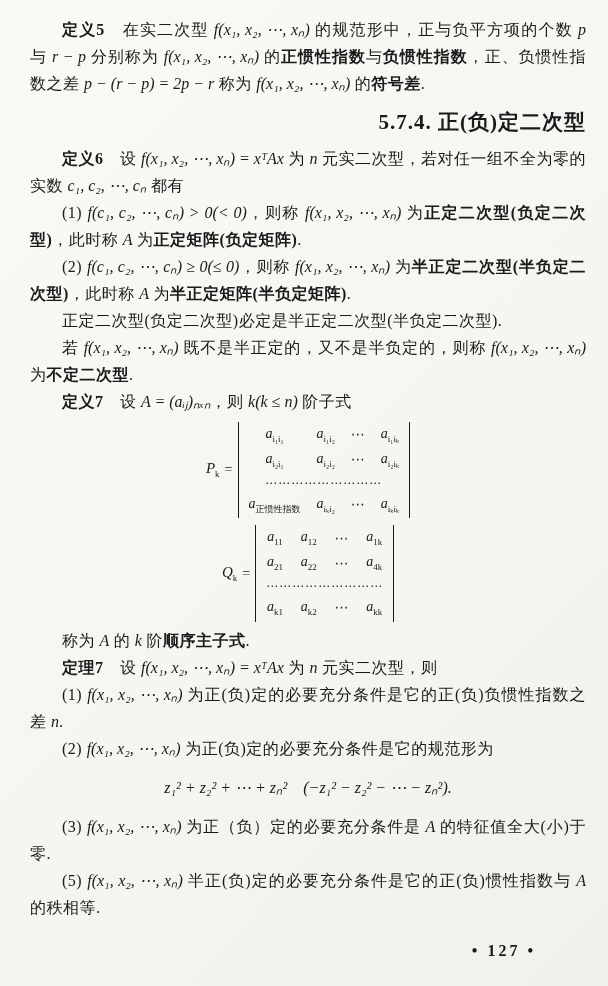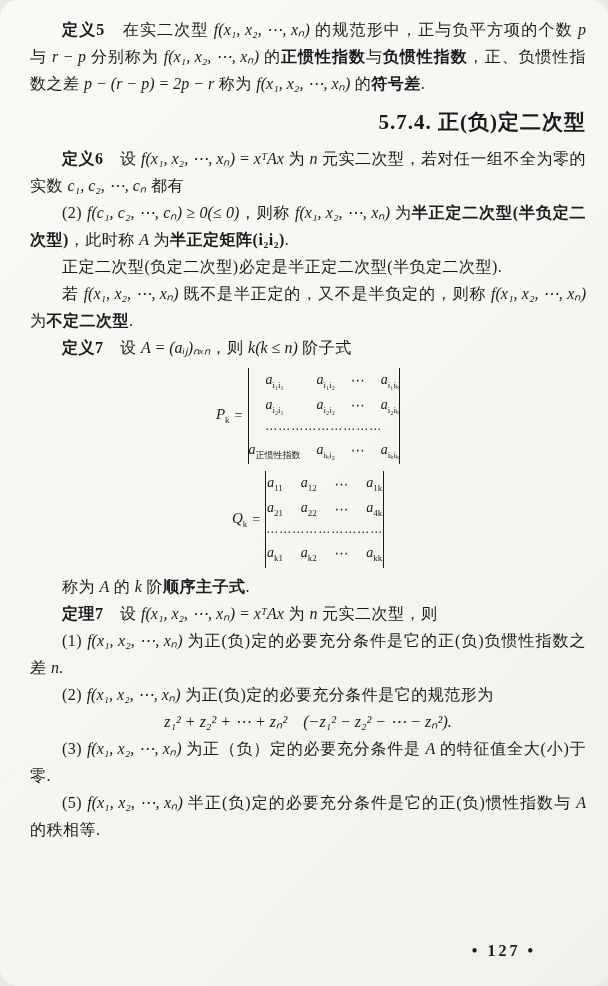--- a/index.html
+++ b/index.html
@@ -5,48 +5,47 @@
   html,body{margin:0;padding:0;}
   body{
     width:608px;height:986px;overflow:hidden;
     background:#eceae5;
     font-family:"Liberation Serif", serif;
   }
   .page{
     position:relative;width:608px;height:986px;box-sizing:border-box;
     background:linear-gradient(135deg,#faf9f6 0%,#f6f5f1 55%,#f2f0ea 100%);
     color:#1a1a1a;
-    border-radius:18px;
   }
   .content{padding:16px 22px 0 30px;}
   p.para{
     margin:0;text-indent:2em;text-align:justify;
     font-size:16px;line-height:27px;
     letter-spacing:0.5px;
   }
   h2{
     font-size:21px;line-height:34px;font-weight:bold;
     margin:8px 0 6px 0;letter-spacing:1px;text-align:right;
   }
   .b{font-weight:bold;}
   .m{font-style:italic;font-family:"Liberation Serif",serif;letter-spacing:0;}
   sub{font-size:9px;line-height:1;}
   .formula{
-    text-align:center;font-size:16px;line-height:27px;margin:0;
+    text-align:center;font-size:16px;line-height:27px;margin:12px;
   }
   .det-wrap{
     display:flex;justify-content:center;align-items:center;
     margin:7px 0 5px 0;font-size:14px;line-height:1;
   }
   .det-label{font-size:15px;}
   .eq{margin:0 5px;}
   .det{
     display:inline-block;
     border-left:1.6px solid #1a1a1a;border-right:1.6px solid #1a1a1a;
-    padding:5px 0;
+    padding:5px 10px;
   }
   .det-body{
     display:grid;grid-template-columns:repeat(4,auto);
     column-gap:16px;row-gap:8px;
     justify-items:center;align-items:center;
   }
   .dots-row{
     grid-column:1/-1;white-space:nowrap;overflow:hidden;
     max-width:100%;letter-spacing:1px;font-size:12px;color:#222;
   }
@@ -56,21 +55,22 @@
   }
 </style>
 </head>
 <body>
 
 <div class="page">
   <div class="content">
       <p class="para"><span class="b">定义5</span><span>　在实二次型 </span><span class="m">f(x₁, x₂, ⋯, xₙ)</span><span> 的规范形中，正与负平方项的个数 </span><span class="m">p</span><span> 与 </span><span class="m">r − p</span><span> 分别称为 </span><span class="m">f(x₁, x₂, ⋯, xₙ)</span><span> 的</span><span class="b">正惯性指数</span><span>与</span><span class="b">负惯性指数</span><span>，正、负惯性指数之差 </span><span class="m">p − (r − p) = 2p − r</span><span> 称为 </span><span class="m">f(x₁, x₂, ⋯, xₙ)</span><span> 的</span><span class="b">符号差</span><span>.</span></p>
       <h2>5.7.4. 正(负)定二次型</h2>
       <p class="para"><span class="b">定义6</span><span>　设 </span><span class="m">f(x₁, x₂, ⋯, xₙ) = xᵀAx</span><span> 为 </span><span class="m">n</span><span> 元实二次型，若对任一组不全为零的实数 </span><span class="m">c₁, c₂, ⋯, cₙ</span><span> 都有</span></p>
-      <p class="para"><span>(2) </span><span class="m">f(c₁, c₂, ⋯, cₙ) ≥ 0(≤ 0)</span><span>，则称 </span><span class="m">f(x₁, x₂, ⋯, xₙ)</span><span> 为</span><span class="b">半正定二次型(半负定二次型)</span><span>，此时称 </span><span class="m">A</span><span> 为</span><span class="b">半正定矩阵(i₂i₂)</span><span>.</span></p>
+      <p class="para"><span>(1) </span><span class="m">f(c₁, c₂, ⋯, cₙ) &gt; 0(&lt; 0)</span><span>，则称 </span><span class="m">f(x₁, x₂, ⋯, xₙ)</span><span> 为</span><span class="b">正定二次型(负定二次型)</span><span>，此时称 </span><span class="m">A</span><span> 为</span><span class="b">正定矩阵(负定矩阵)</span><span>.</span></p>
+      <p class="para"><span>(2) </span><span class="m">f(c₁, c₂, ⋯, cₙ) ≥ 0(≤ 0)</span><span>，则称 </span><span class="m">f(x₁, x₂, ⋯, xₙ)</span><span> 为</span><span class="b">半正定二次型(半负定二次型)</span><span>，此时称 </span><span class="m">A</span><span> 为</span><span class="b">半正定矩阵(半负定矩阵)</span><span>.</span></p>
       <p class="para"><span>正定二次型(负定二次型)必定是半正定二次型(半负定二次型).</span></p>
       <p class="para"><span>若 </span><span class="m">f(x₁, x₂, ⋯, xₙ)</span><span> 既不是半正定的，又不是半负定的，则称 </span><span class="m">f(x₁, x₂, ⋯, xₙ)</span><span> 为</span><span class="b">不定二次型</span><span>.</span></p>
       <p class="para"><span class="b">定义7</span><span>　设 </span><span class="m">A = (aᵢⱼ)ₙₓₙ</span><span>，则 </span><span class="m">k(k ≤ n)</span><span> 阶子式</span></p>
       <div class="det-wrap">
         <span class="det-label"><span class="m">P</span><sub>k</sub></span>
         <span class="eq">=</span>
         <span class="det">
           <span class="det-body">
             <span><span class="m">a</span><sub>i₁i₁</sub></span>
             <span><span class="m">a</span><sub>i₁i₂</sub></span>

